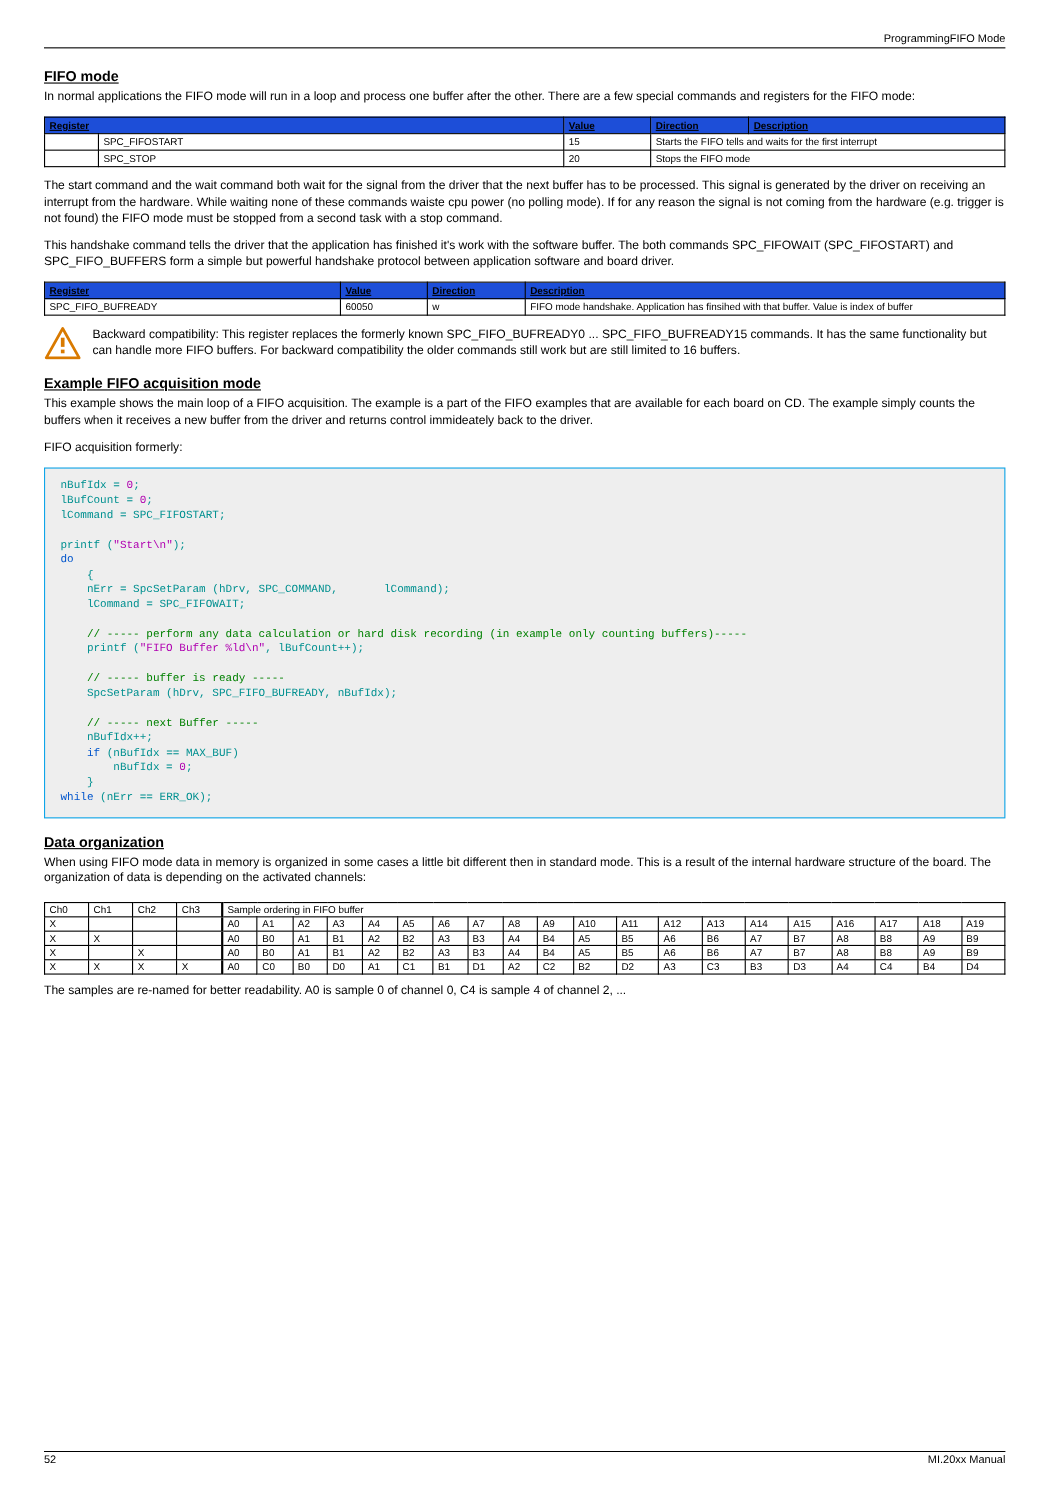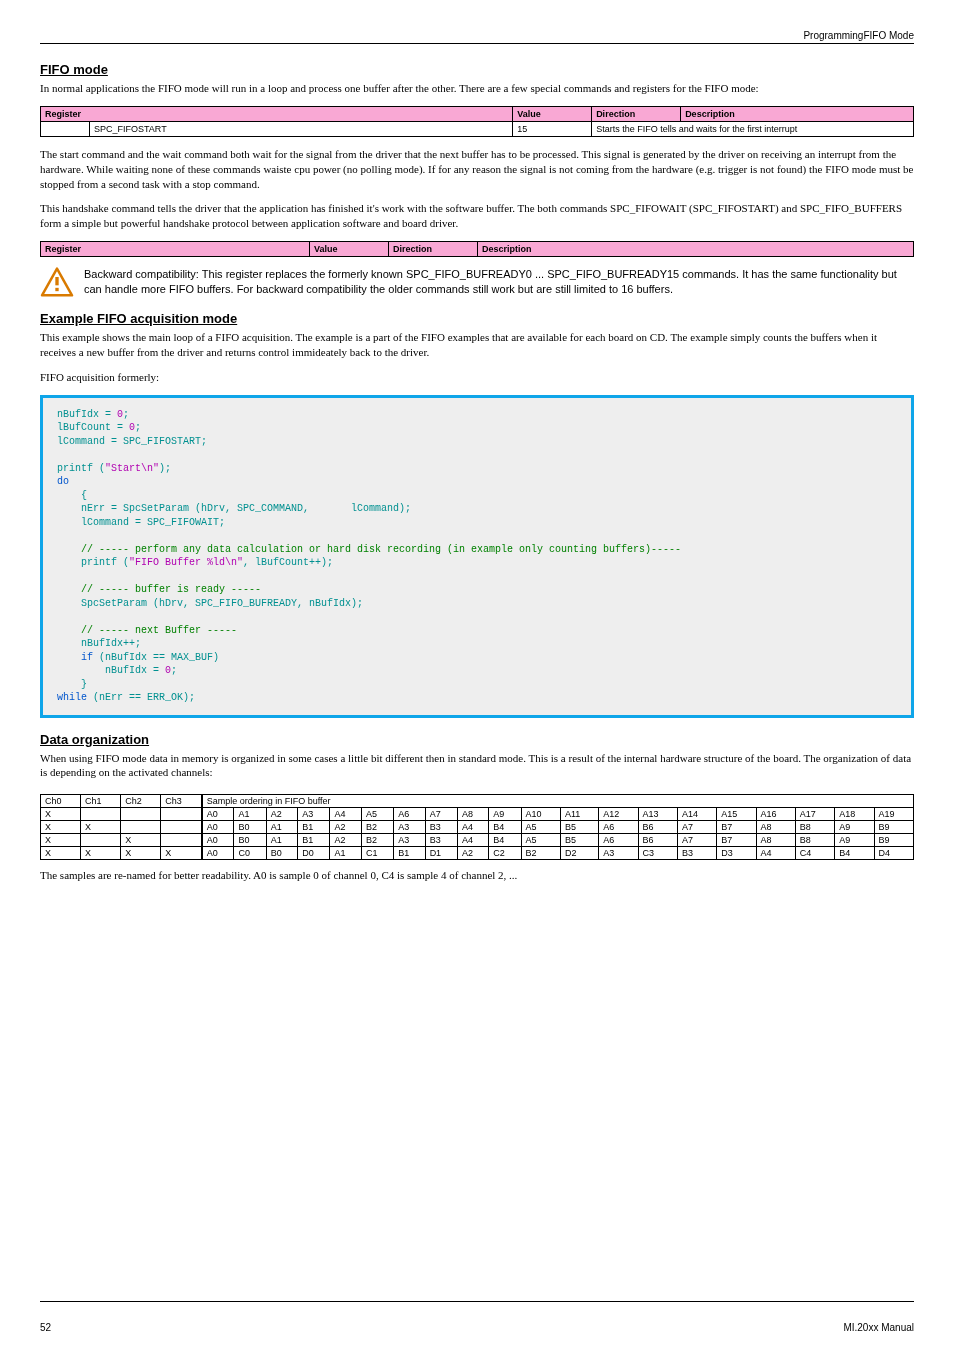--- a/index.html
+++ b/index.html
@@ -22,55 +22,55 @@
   }
   h2 {
     font-size: 13px;
     font-weight: bold;
     text-decoration: underline;
     margin: 14px 0 4px 0;
   }
   p {
     margin: 4px 0 10px 0;
     line-height: 1.35;
-    font-family: Liberation Serif, serif;
   }
   table.reg {
     border-collapse: collapse;
     width: 100%;
     font-size: 9px;
     margin: 6px 0 10px 0;
   }
   table.reg th, table.reg td {
     border: 1px solid #000;
     padding: 2px 4px;
     text-align: left;
     vertical-align: middle;
   }
   table.reg th {
-    background: #f9a8d4;
+    background: #1d4ed8;
     font-weight: bold;
+    text-decoration: underline;
   }
   .warnrow {
     display: flex;
     align-items: flex-start;
     gap: 10px;
     margin: 8px 0 12px 0;
   }
   .warnicon {
     width: 34px; height: 30px; flex: 0 0 auto;
   }
   .warntext {
     font-weight: normal;
     font-size: 11px;
     line-height: 1.35;
   }
   pre.code {
     background: #eeeeee;
-    border: 3px solid #0ea5e9;
+    border: 1px solid #0ea5e9;
     padding: 10px 14px;
     font-family: "Courier New", monospace;
     font-size: 10px;
     line-height: 1.35;
     white-space: pre;
     overflow: hidden;
     margin: 6px 0 14px 0;
   }
   .c-blue  { color: #0055cc; }
   .c-cyan  { color: #009090; }
@@ -87,21 +87,21 @@
     padding: 1px 4px;
     text-align: left;
     white-space: nowrap;
   }
   .footer {
     position: fixed;
     bottom: 18px;
     left: 40px;
     right: 40px;
     border-top: 1px solid #000;
-    padding-top: 20px;
+    padding-top: 2px;
     display: flex;
     justify-content: space-between;
     font-size: 10px;
   }
   .spansep {
     border-right: 2px solid #000 !important;
   }
 </style>
 </head>
 <body>
@@ -121,33 +121,45 @@
     <th style="width:70px">Value</th>
     <th style="width:80px">Direction</th>
     <th>Description</th>
   </tr>
   <tr>
     <td style="width:40px"></td>
     <td>SPC_FIFOSTART</td>
     <td>15</td>
     <td colspan="2">Starts the FIFO tells and waits for the first interrupt</td>
   </tr>
+  <tr>
+    <td></td>
+    <td>SPC_STOP</td>
+    <td>20</td>
+    <td colspan="2">Stops the FIFO mode</td>
+  </tr>
 </tbody>
   </table>
 
 <p>The start command and the wait command both wait for the signal from the driver that the next buffer has to be processed. This signal is generated by the driver on receiving an interrupt from the hardware. While waiting none of these commands waiste cpu power (no polling mode). If for any reason the signal is not coming from the hardware (e.g. trigger is not found) the FIFO mode must be stopped from a second task with a stop command.</p>
 <p>This handshake command tells the driver that the application has finished it's work with the software buffer. The both commands SPC_FIFOWAIT (SPC_FIFOSTART) and SPC_FIFO_BUFFERS form a simple but powerful handshake protocol between application software and board driver.</p>
 
 <table class="reg">
   <tbody>
       <tr>
     <th style="width:260px">Register</th>
     <th style="width:70px">Value</th>
     <th style="width:80px">Direction</th>
     <th>Description</th>
+  </tr>
+  <tr>
+    <td>SPC_FIFO_BUFREADY</td>
+    <td>60050</td>
+    <td>w</td>
+    <td>FIFO mode handshake. Application has finsihed with that buffer. Value is index of buffer</td>
   </tr>
 </tbody>
   </table>
 
 <div class="warnrow">
   <svg class="warnicon" viewBox="0 0 40 36">
     <polygon points="20,2 38,34 2,34" fill="none" stroke="#d97a00" stroke-width="3" stroke-linejoin="round"></polygon>
     <rect x="18" y="12" width="4" height="10" fill="#d97a00"></rect>
     <rect x="18" y="25" width="4" height="4" fill="#d97a00"></rect>
   </svg>

